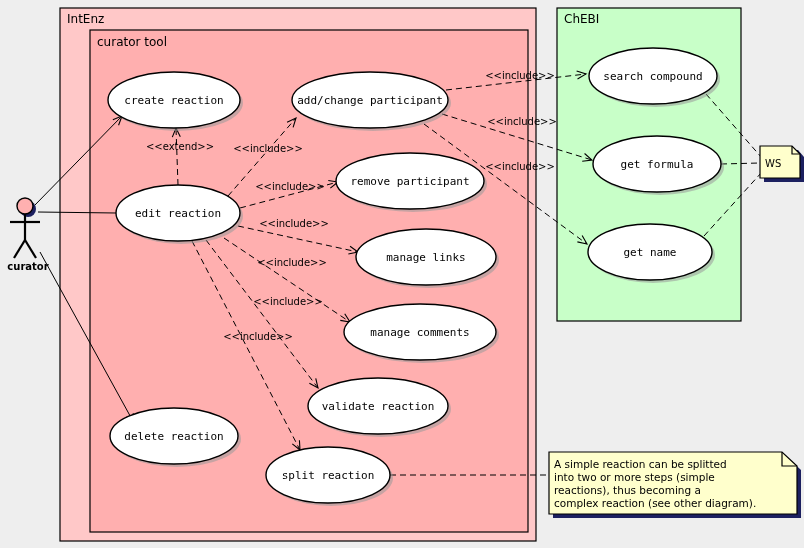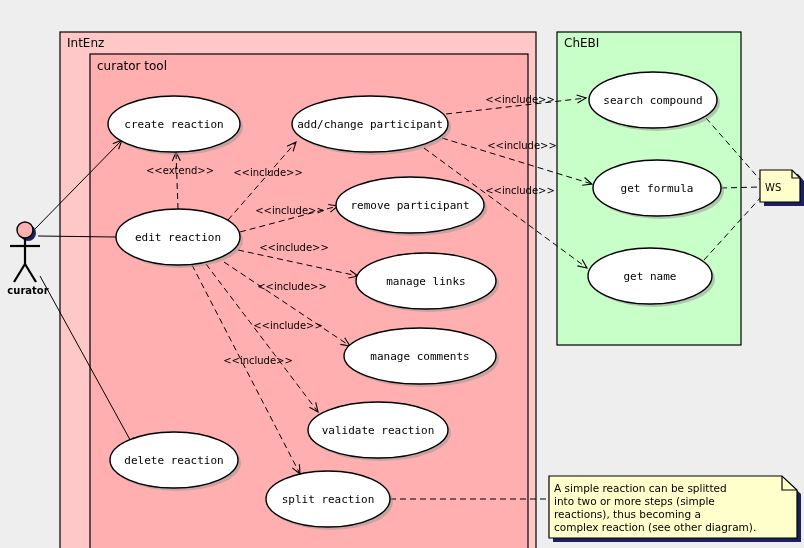--- a/index.html
+++ b/index.html
@@ -12,21 +12,20 @@
     height: 548px;
     position: relative;
     overflow: hidden;
     font-family: "DejaVu Sans", sans-serif;
   }
   #stage {
     position: absolute;
     left: 0; top: 0;
     width: 804px;
     height: 512px;
-    margin-top: 24px;
   }
   svg#diagram {
     position: absolute;
     left: 0; top: 0;
     width: 804px;
     height: 548px;
   }
   .pkg-label {
     font-size: 12px;
     fill: #000000;

